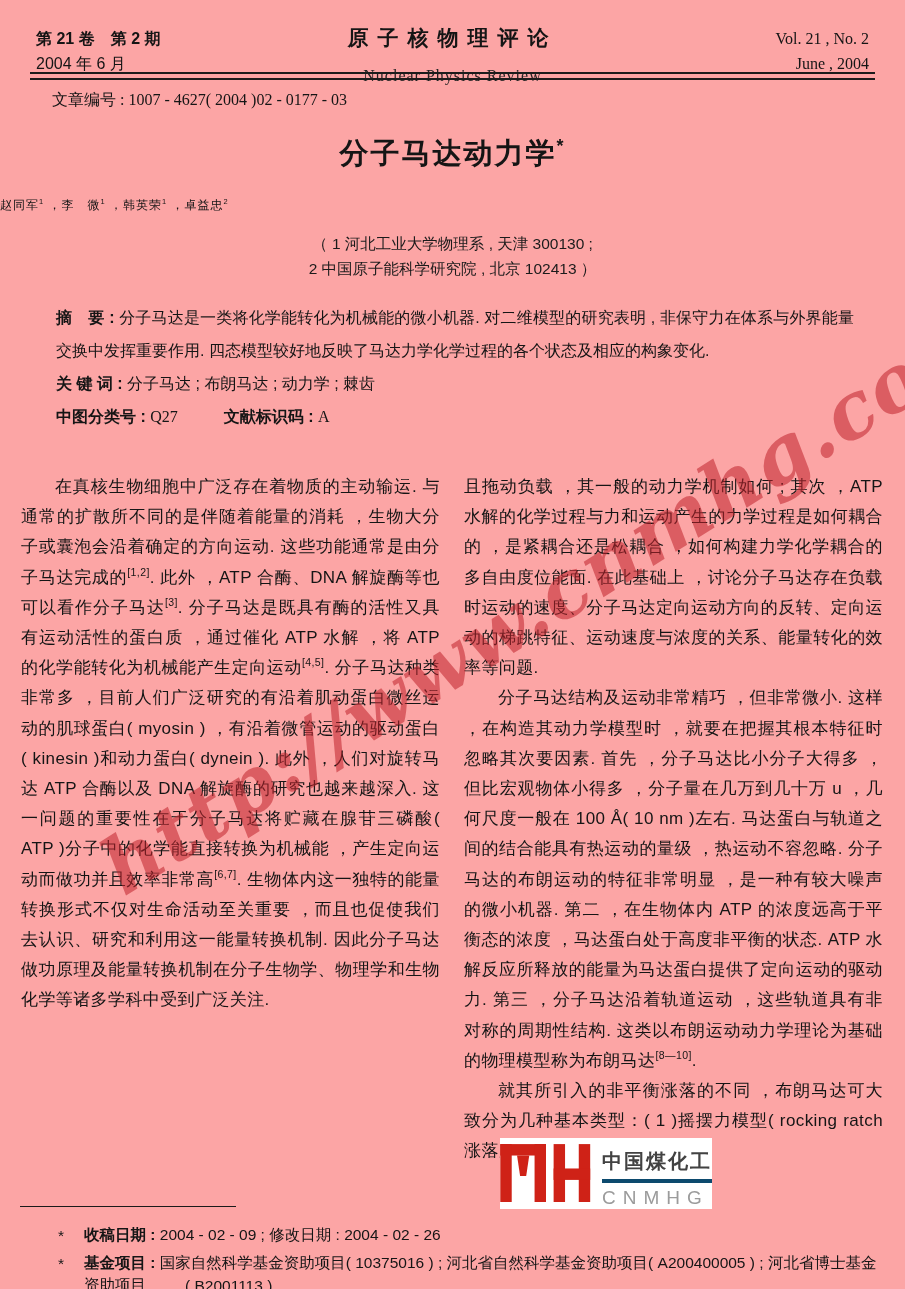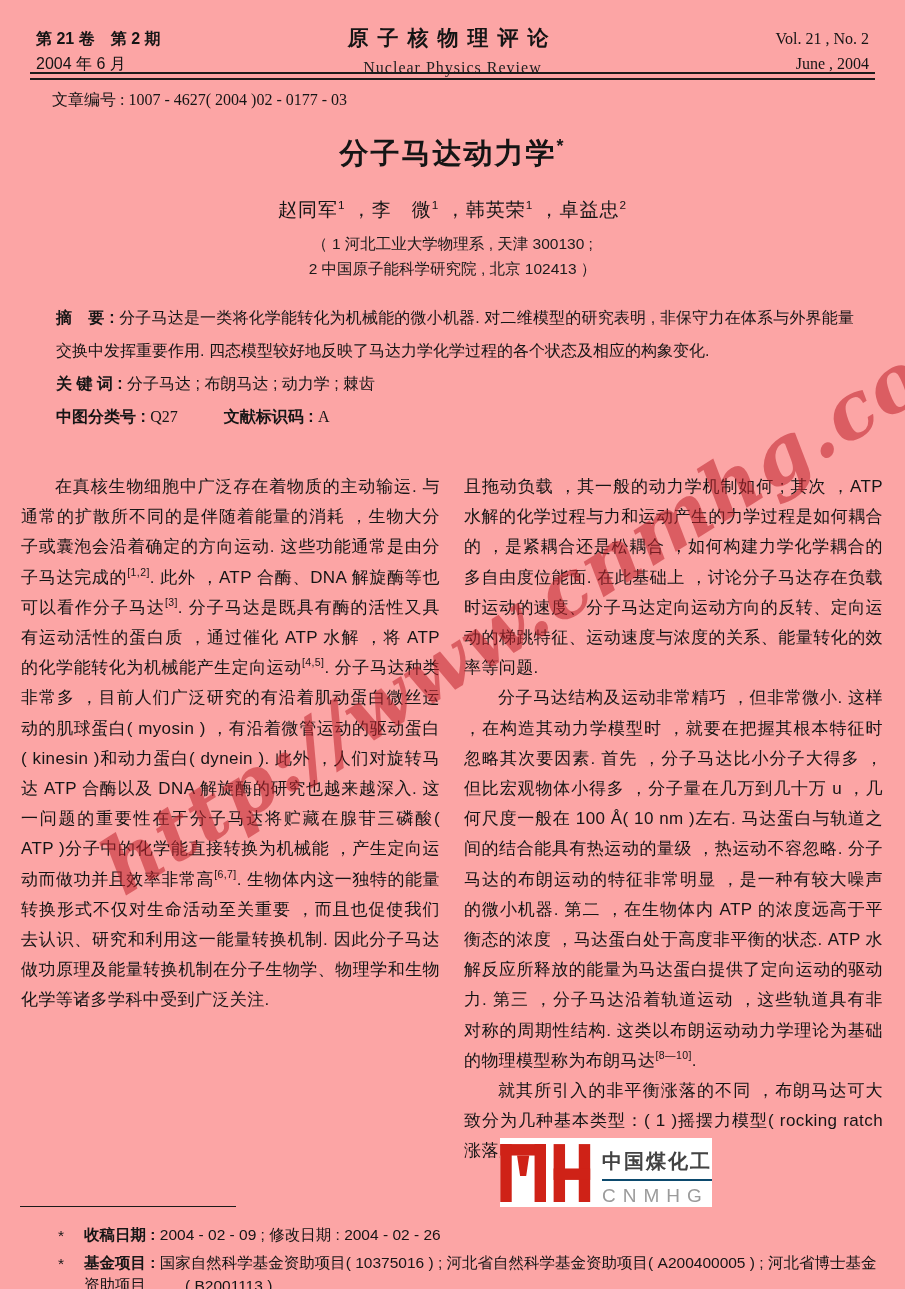--- a/index.html
+++ b/index.html
@@ -6,33 +6,33 @@
   .page{position:relative;width:905px;height:1289px;background:#fca5a5;overflow:hidden;
         font-family:"Liberation Sans",sans-serif;color:#151515;}
   .serif{font-family:"Liberation Serif",serif;}
   sup{font-size:0.62em;vertical-align:super;line-height:0;}
 
   
   .hdr-left{position:absolute;left:36px;top:26px;font-size:16px;line-height:25px;font-weight:600;}
   .hdr-left .cn-date{font-weight:500;}
   .hdr-center{position:absolute;left:0;right:0;top:24px;text-align:center;}
   .hdr-center .jt-cn{font-size:21px;font-weight:700;letter-spacing:9px;}
-  .hdr-center .jt-en{font-size:16px;margin-top:7px;font-family:"Liberation Serif",serif;letter-spacing:1px;color:#222;}
+  .hdr-center .jt-en{font-size:16px;margin-top:15px;font-family:"Liberation Serif",serif;letter-spacing:1px;color:#222;}
   .hdr-right{position:absolute;right:36px;top:26px;text-align:right;font-size:16px;line-height:25px;
              font-family:"Liberation Serif",serif;}
   .double-rule{position:absolute;left:30px;right:30px;top:72px;height:4px;
                border-top:2px solid #1c1c1c;border-bottom:2px solid #1c1c1c;}
 
   .article-no{position:absolute;left:52px;top:90px;font-size:16px;}
   .article-no b{font-weight:400;}
   .article-no .num{font-family:"Liberation Serif",serif;}
 
   .title{position:absolute;left:0;right:0;top:134px;margin:0;text-align:center;
          font-size:29px;font-weight:700;letter-spacing:2px;}
-  .authors{position:absolute;left:0;right:0;top:197px;text-align:center;font-size:19px;letter-spacing:1px;}
+  .authors{position:absolute;left:0;right:0;top:197px;text-align:left;font-size:12px;letter-spacing:1px;}
   .affil{position:absolute;left:0;right:0;text-align:center;font-size:15.5px;color:#1b1b1b;}
   .affil.a1{top:234px;}
   .affil.a2{top:259px;}
 
   
   .abstract{position:absolute;left:56px;width:798px;top:301px;font-size:16px;line-height:33px;
             text-align:justify;}
   .abstract p{margin:0;}
   .lbl{font-weight:700;}
   .gap{display:inline-block;width:46px;}
@@ -58,21 +58,21 @@
   .watermark{position:absolute;left:85px;top:835px;white-space:nowrap;
              transform:rotate(-32deg);transform-origin:left top;
              font-family:"DejaVu Serif",serif;font-style:italic;
              font-size:78px;letter-spacing:2px;font-weight:600;pointer-events:none;}
 
   
   .stamp{position:absolute;left:500px;top:1138px;display:flex;align-items:flex-start;background:#fff;}
   .stamp-logo{display:block;}
   .stamp-text{margin-left:10px;padding-top:10px;}
   .stamp-cn{font-size:20px;font-weight:700;color:#424242;letter-spacing:2px;
-            border-bottom:2px solid #0c4a6e;padding-bottom:4px;}
+            border-bottom:4px solid #0c4a6e;padding-bottom:4px;}
   .stamp-en{font-size:19px;color:#9b9b9b;letter-spacing:7px;margin-top:4px;}
 </style>
 </head>
 <body>
 
 <div class="page">
 
   <div class="hdr-left">
     <div class="cn-issue">第 21 卷　第 2 期</div>
     <div class="cn-date">2004 年 6 月</div>

